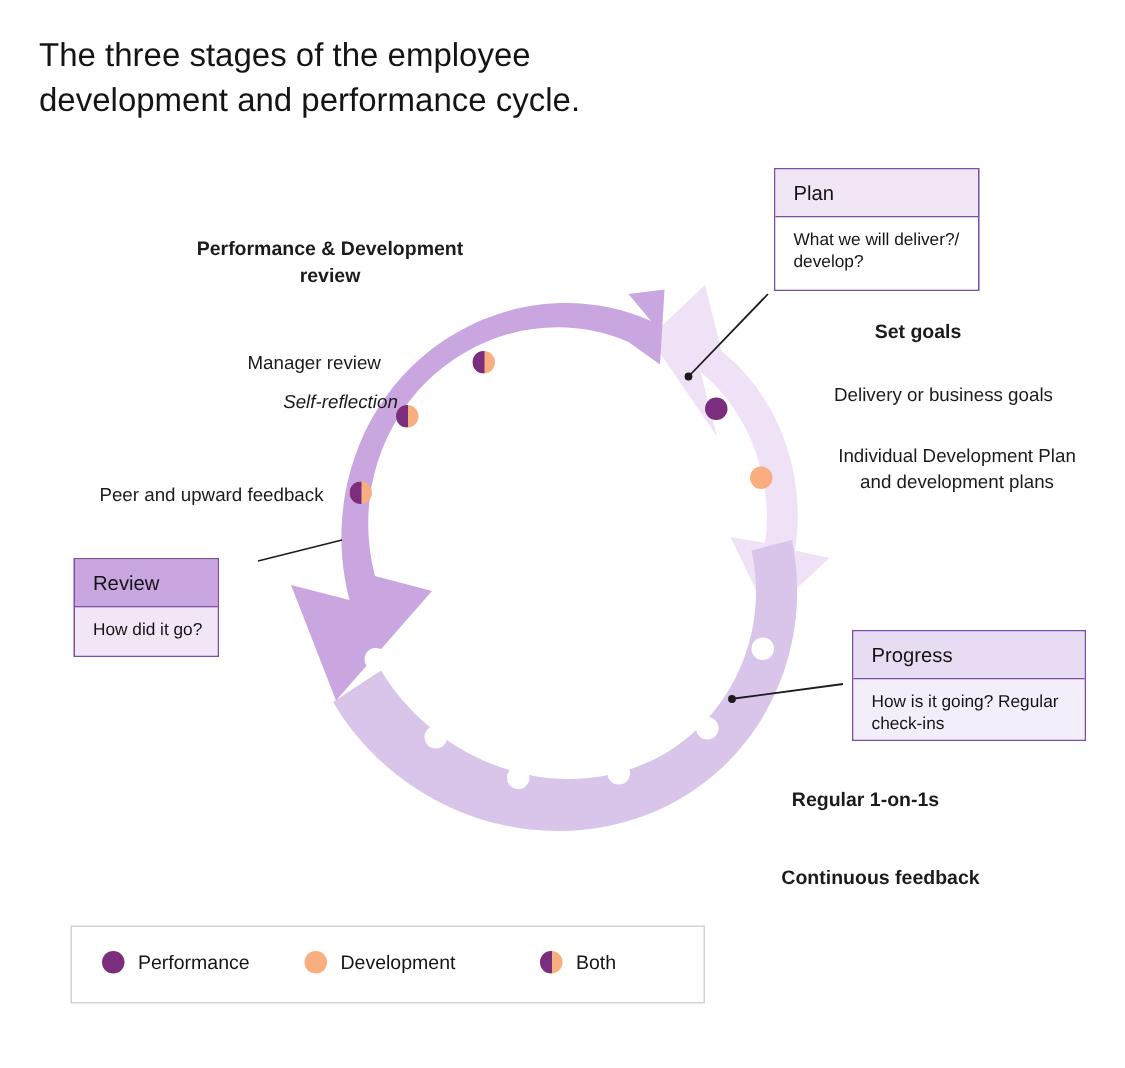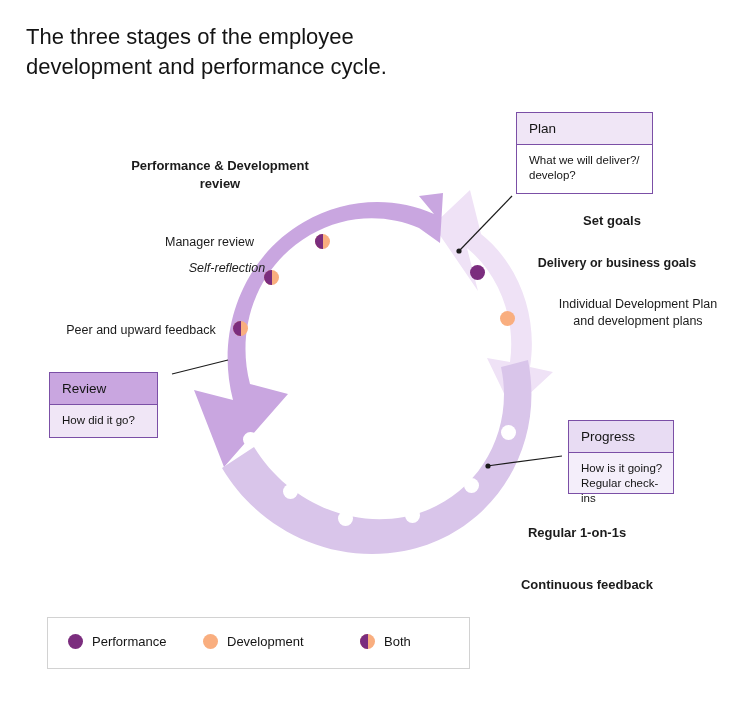--- a/index.html
+++ b/index.html
@@ -53,43 +53,43 @@
     line-height: 15px;
     padding: 8px 10px 8px 12px;
     box-sizing: border-box;
     color: #141414;
   }
 
   #plan-box { left: 516px; top: 112px; width: 137px; }
   #plan-box .head { background: #f0e6f6; }
   #plan-box .body { background: #ffffff; height: 48px; }
 
-  #review-box { left: 49px; top: 372px; width: 109px; }
+  #review-box { left: 49px; top: 372px; width: 97px; }
   #review-box .head { background: #c9a6e0; }
   #review-box .body { background: #f0e6f6; height: 32px; }
 
-  #progress-box { left: 568px; top: 420px; width: 106px; }
+  #progress-box { left: 568px; top: 420px; width: 156px; }
   #progress-box .head { background: #e8dcf3; }
   #progress-box .body { background: #f4eefa; height: 40px; }
 
   
   .lbl {
     font-size: 12.5px;
     line-height: 17px;
     color: #1b1b1b;
     text-align: center;
   }
   .lbl.bold { font-weight: bold; font-size: 13px; }
 
   #lbl-perfdev   { left: 130px; top: 157px; width: 180px; font-weight: bold; font-size: 13px; line-height: 18px;}
   #lbl-manager   { left: 165px; top: 234px; width: 150px; text-align: left;}
   #lbl-self      { left: 142px; top: 260px; width: 170px; font-style: italic; }
   #lbl-peer      { left: 41px;  top: 322px; width: 200px; }
   #lbl-setgoals  { left: 522px; top: 212px; width: 180px; }
-  #lbl-delivery  { left: 522px; top: 255px; width: 190px; font-weight: bold; }
+  #lbl-delivery  { left: 534px; top: 255px; width: 190px; }
   #lbl-idp       { left: 548px; top: 296px; width: 180px; }
   #lbl-regular   { left: 477px; top: 524px; width: 200px; }
   #lbl-cont      { left: 477px; top: 552px; width: 220px; margin-top: 24px; }
 
   
   #legend {
     left: 47px;
     top: 617px;
     width: 423px;
     height: 52px;

